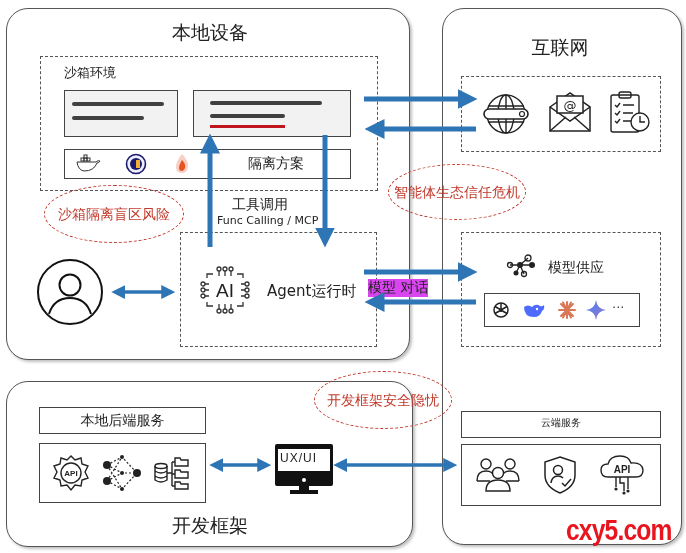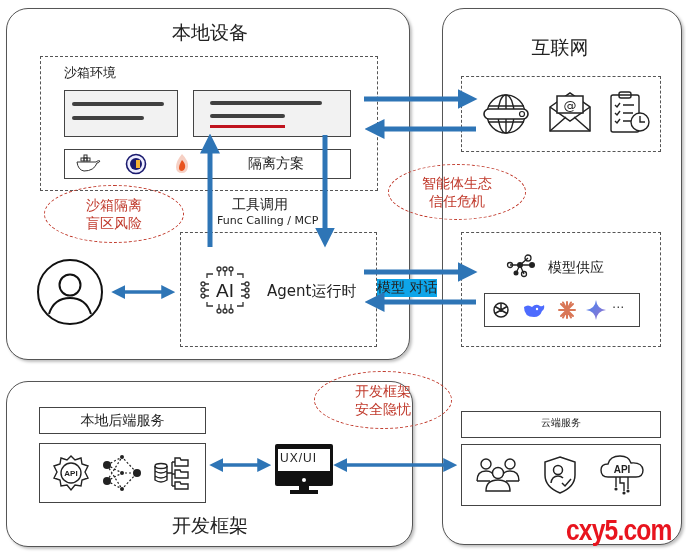--- a/index.html
+++ b/index.html
@@ -3,21 +3,21 @@
 <meta charset="utf-8">
 <style>
   html,body{margin:0;padding:0;background:#fff;}
   body{width:686px;height:553px;position:relative;overflow:hidden;font-family:"DejaVu Sans","Liberation Sans",sans-serif;color:#222;}
   .panel{position:absolute;border:1.5px solid #555;border-radius:22px;background:#fff;box-shadow:2px 2px 3px rgba(0,0,0,0.25);}
   .dash{position:absolute;border:1.5px dashed #555;}
   .box{position:absolute;border:1.5px solid #444;background:#fff;}
   .gbox{position:absolute;border:1.5px solid #444;background:#f2f2f2;}
   .title{position:absolute;font-size:19px;color:#222;text-align:center;}
   .lbl{position:absolute;font-size:13px;color:#222;}
-  .ellipse{position:absolute;border:1.5px dashed #c0392b;border-radius:50%;color:#c0392b;font-size:14px;line-height:18px;display:flex;align-items:center;justify-content:center;text-align:center;flex-direction:column;}
+  .ellipse{position:absolute;border:1.5px dashed #c0392b;border-radius:50%;color:#c0392b;font-size:14px;line-height:18px;display:flex;align-items:center;justify-content:center;text-align:center;flex-direction:row;}
   .bar{position:absolute;height:4px;border-radius:2px;background:#404040;}
   .redbar{position:absolute;height:3px;background:#c0141e;}
   svg.ov{position:absolute;left:0;top:0;width:686px;height:553px;pointer-events:none;}
   .icon{position:absolute;}
   .watermark{position:absolute;color:#e8141e;font-family:"Liberation Sans",sans-serif;font-weight:bold;font-size:30px;letter-spacing:-1px;transform:scaleX(0.82);transform-origin:left top;}
 </style>
 </head>
 <body>
 
 <div class="panel" style="left:6px;top:8px;width:402px;height:350px;"></div>
@@ -173,21 +173,21 @@
         <linearGradient id="gm" x1="0" y1="0" x2="1" y2="1">
           <stop offset="0" stop-color="#4285f4"></stop>
           <stop offset="1" stop-color="#9b72cb"></stop>
         </linearGradient>
       </defs>
     <path d="M10 0 Q11 9 20 10 Q11 11 10 20 Q9 11 0 10 Q9 9 10 0Z" fill="url(#gm)"></path>
   </svg>
   <div class="lbl" style="left:127px;top:6px;font-size:13px;color:#444;">···</div>
 </div>
 
-<div class="lbl" style="left:377px;top:279px;font-size:14px;background:#0ea5e9;">模型 对话</div>
+<div class="lbl" style="left:368px;top:279px;font-size:14px;background:#d946ef;">模型 对话</div>
 
 <div class="box" style="left:39px;top:407px;width:165px;height:25px;">
   <div class="lbl" style="left:0;width:165px;text-align:center;top:4px;font-size:14px;">本地后端服务</div>
 </div>
 <div class="box" style="left:39px;top:443px;width:165px;height:58px;">
   <svg class="icon" style="left:12px;top:10px" width="38" height="38" viewBox="0 0 38 38">
     <g fill="none" stroke="#222" stroke-width="1.4">
       <path d="M19 2 L23 6 L29 4 L30 10 L36 12 L33 18 L36 24 L30 26 L29 32 L23 31 L19 36 L15 31 L9 32 L8 26 L2 24 L5 18 L2 12 L8 10 L9 4 L15 6 Z"></path>
       <circle cx="19" cy="19" r="10"></circle>
     </g>

